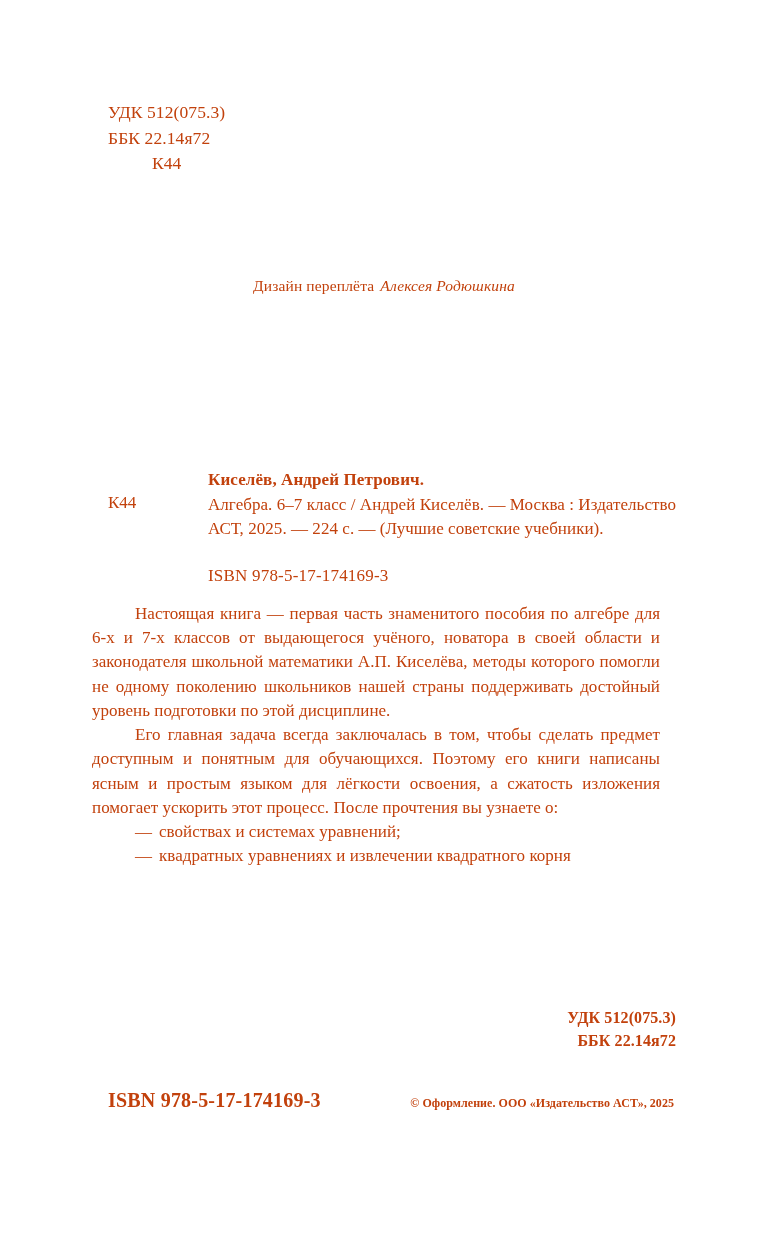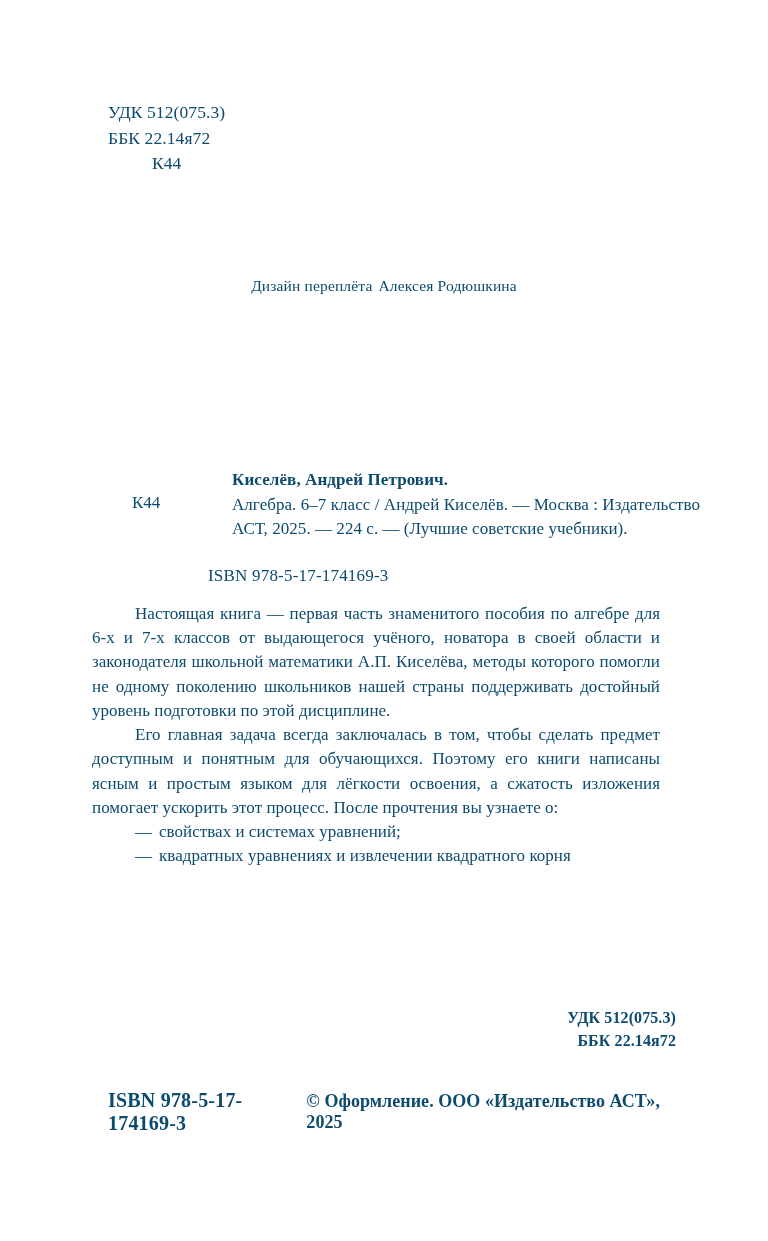--- a/index.html
+++ b/index.html
@@ -6,21 +6,21 @@
     margin: 0;
     padding: 0;
     background: #ffffff;
   }
   .page {
     position: relative;
     width: 768px;
     height: 1241px;
     background: #ffffff;
     font-family: "Liberation Serif", "DejaVu Serif", serif;
-    color: #0c4a6e;
+    color: #c2410c;
     overflow: hidden;
   }
 
   
   .class-codes {
     position: absolute;
     left: 108px;
     top: 100px;
     font-size: 17.5px;
     line-height: 1.47;
@@ -33,31 +33,31 @@
   .designer-credit {
     position: absolute;
     left: 0;
     right: 0;
     top: 277px;
     text-align: center;
     font-size: 15.5px;
     letter-spacing: 0.15px;
   }
   .designer-credit .designer-name {
+    font-style: italic;
     padding-left: 2px;
     text-align: right;
   }
 
   
   .biblio {
     position: absolute;
     left: 108px;
     top: 470px;
     width: 568px;
-    margin-left: 24px;
   }
   .biblio-author {
     font-weight: bold;
     font-size: 17px;
     margin-left: 100px;
     letter-spacing: 0.1px;
   }
   .biblio-body {
     position: relative;
     margin-top: 3px;
@@ -139,21 +139,21 @@
     align-items: baseline;
     justify-content: space-between;
   }
   .footer-isbn {
     font-weight: bold;
     font-size: 20px;
     letter-spacing: 0.2px;
   }
   .footer-copyright {
     font-weight: bold;
-    font-size: 18px;
+    font-size: 12px;
     letter-spacing: 0.05px;
     padding-right: 2px;
   }
 </style>
 </head>
 <body>
 
 <div class="page">
 
   <div class="class-codes">

